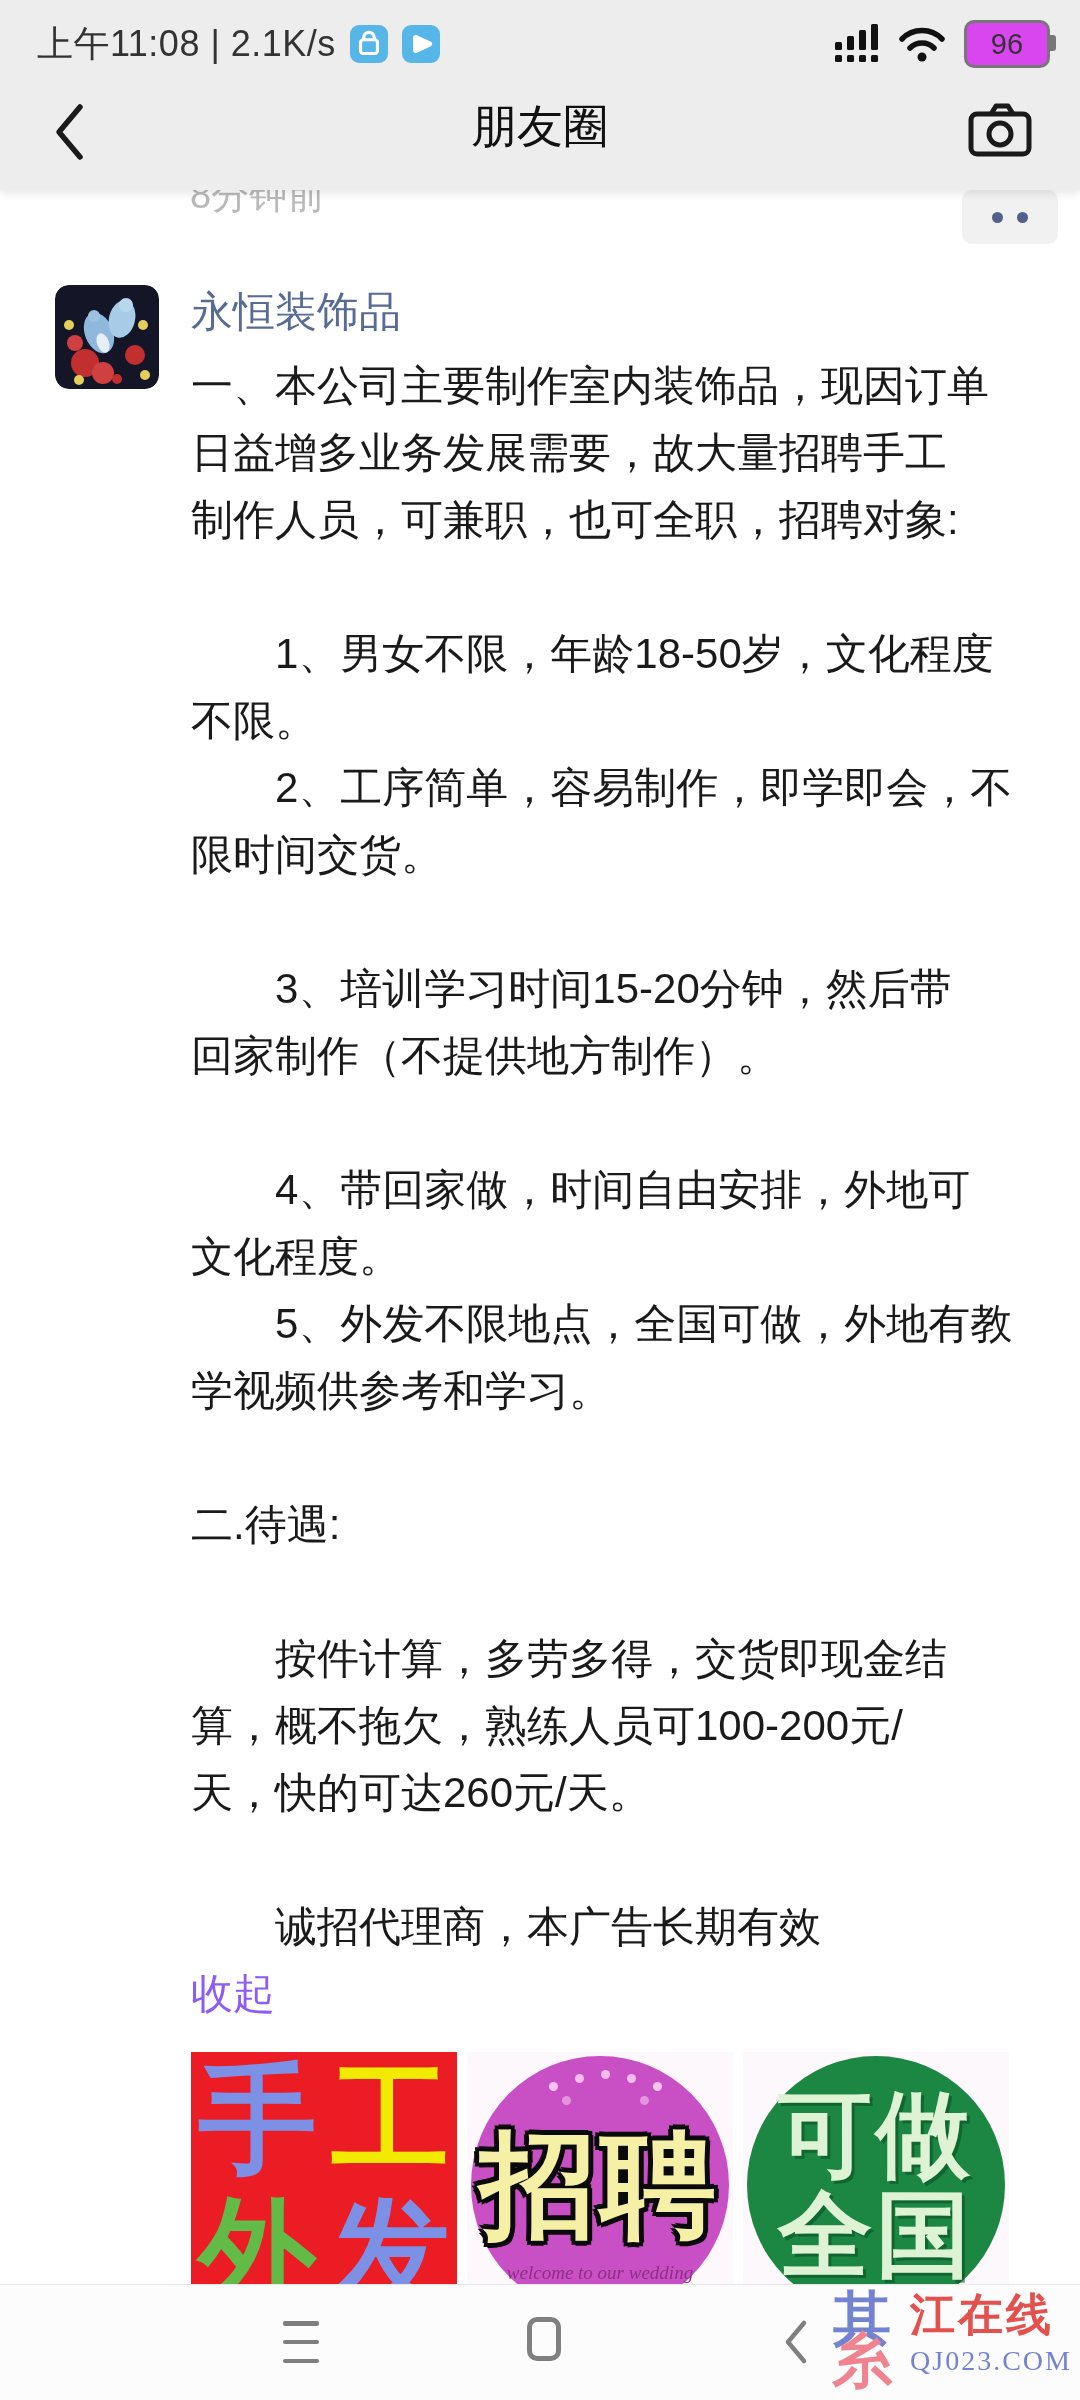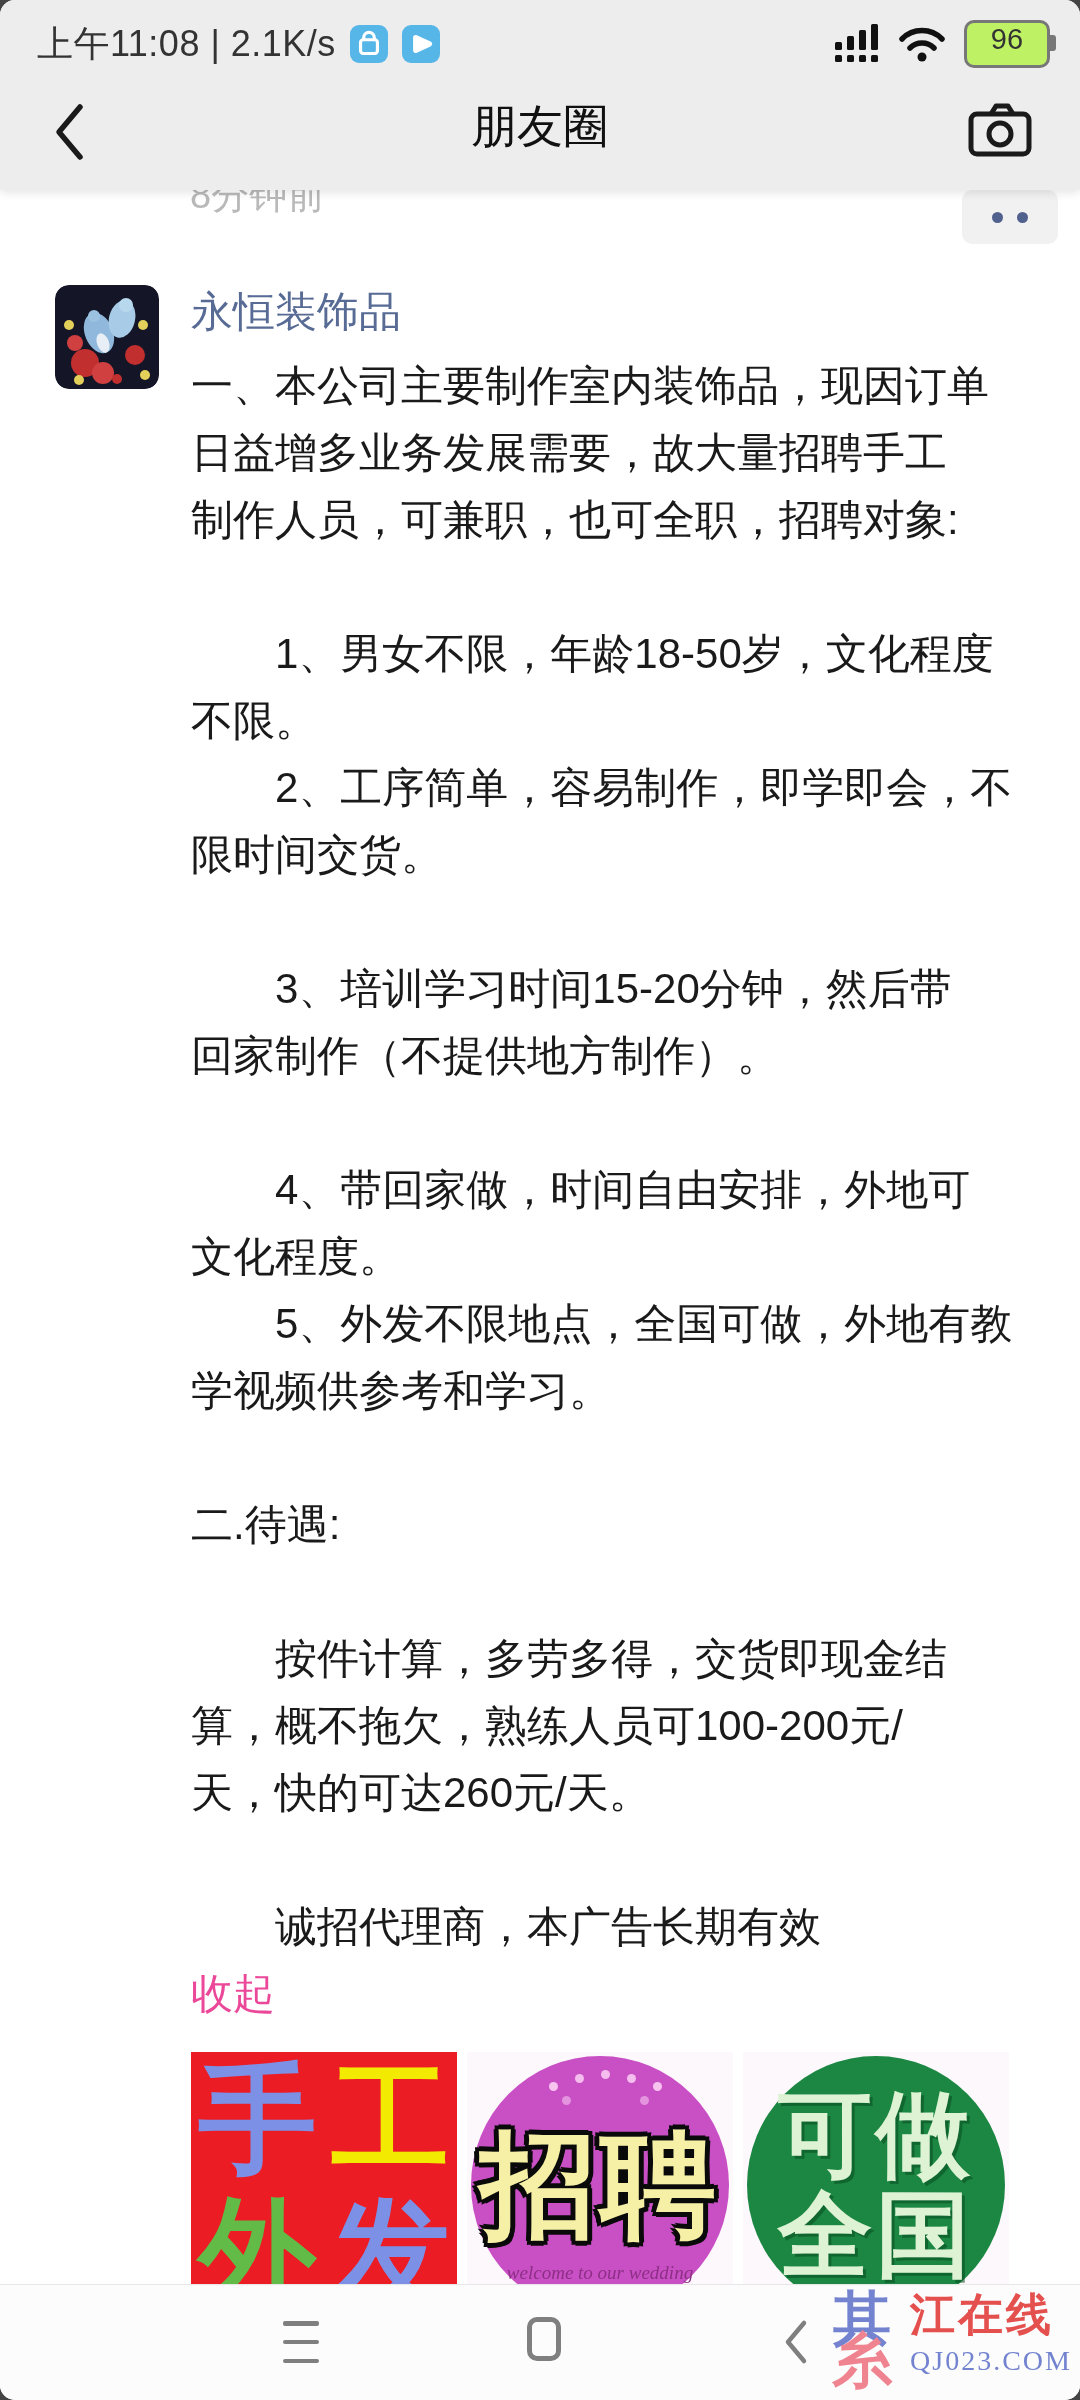--- a/index.html
+++ b/index.html
@@ -1,32 +1,31 @@
 <!DOCTYPE html>
 <html><head>
 <meta charset="utf-8">
 <style>
   html,body{margin:0;padding:0;background:#444;}
   .screen{
     position:relative;width:1080px;height:2400px;margin:0 auto;
     background:#ffffff;overflow:hidden;
     font-family:"Liberation Sans","DejaVu Sans",sans-serif;
-    border-radius:15px;
     -webkit-font-smoothing:antialiased;
   }
   
   .top-chrome{position:absolute;top:0;left:0;width:100%;height:190px;background:#ededed;
     box-shadow:0 3px 9px rgba(0,0,0,.10);z-index:5;}
   .status-bar{height:78px;display:flex;align-items:center;padding:10px 30px 0 37px;box-sizing:border-box;}
   .status-time{font-size:36px;color:#333;font-weight:500;letter-spacing:.5px;}
   .app-icon{width:38px;height:38px;border-radius:9px;background:#56b6e7;margin-left:14px;
     display:flex;align-items:center;justify-content:center;flex:0 0 auto;}
   .status-right{margin-left:auto;display:flex;align-items:center;gap:18px;}
   .battery{position:relative;width:80px;height:42px;border:3px solid #777;border-radius:10px;
-    background:#bef264;display:flex;justify-content:center;}
+    background:#d946ef;display:flex;align-items:center;justify-content:center;}
   .battery span{font-size:29px;color:#333;}
   .battery:after{content:"";position:absolute;right:-9px;top:12px;width:6px;height:16px;background:#777;border-radius:0 3px 3px 0;}
   
   .header{position:relative;height:112px;}
   .back-btn{position:absolute;left:34px;top:14px;width:70px;height:80px;display:flex;align-items:center;justify-content:center;}
   .header-title{position:absolute;left:0;right:0;top:18px;text-align:center;font-size:46px;color:#111;font-weight:500;}
   .camera-btn{position:absolute;right:40px;top:10px;width:80px;height:84px;display:flex;align-items:center;justify-content:center;}
   
   .content{position:absolute;top:190px;left:0;width:100%;}
   .prev-row{position:relative;height:64px;text-align:right;}
@@ -34,21 +33,21 @@
   .prev-ts-clip span{display:block;font-size:38px;line-height:40px;margin-top:-15px;color:#b9b9b9;}
   .more-pill{position:absolute;right:22px;top:0;width:96px;height:54px;background:#f1f1f1;border-radius:10px;
     display:flex;align-items:center;justify-content:center;gap:14px;}
   .more-pill i{width:11px;height:11px;border-radius:50%;background:#51618e;}
   .post{display:flex;margin:31px 0 0 55px;gap:32px;}
   .avatar{width:104px;height:104px;border-radius:14px;overflow:hidden;flex:0 0 auto;}
   .post-body{width:860px;}
   .author{font-size:42px;line-height:54px;color:#576b95;font-weight:500;margin-bottom:13px;}
   .post-lines{font-size:42px;line-height:67px;color:#1a1a1a;}
   .post-lines div{white-space:nowrap;}
-  .collapse-link{font-size:42px;line-height:67px;color:#ec4899;}
+  .collapse-link{font-size:42px;line-height:67px;color:#8b5cf6;}
   
   .image-row{display:flex;gap:10px;margin-top:25px;height:234px;overflow:hidden;}
   .thumb{width:266px;height:266px;flex:0 0 auto;position:relative;overflow:hidden;}
   .thumb-red{background:#ec1c24;display:grid;grid-template-columns:1fr 1fr;grid-template-rows:1fr 1fr;}
   .thumb-red span{display:flex;align-items:center;justify-content:center;font-size:118px;font-weight:900;line-height:1;}
   .c-blue{color:#7c90e6;} .c-yellow{color:#f2ea00;} .c-green:{color:#62bb46;}
   .c-grn{color:#62bb46;}
   .thumb-circle-bg{background:#fdf8fc;display:flex;align-items:center;justify-content:center;}
   .circle{width:258px;height:258px;border-radius:50%;position:relative;display:flex;flex-direction:column;align-items:center;justify-content:center;}
   .circle-magenta{background:#c94fc4;}

